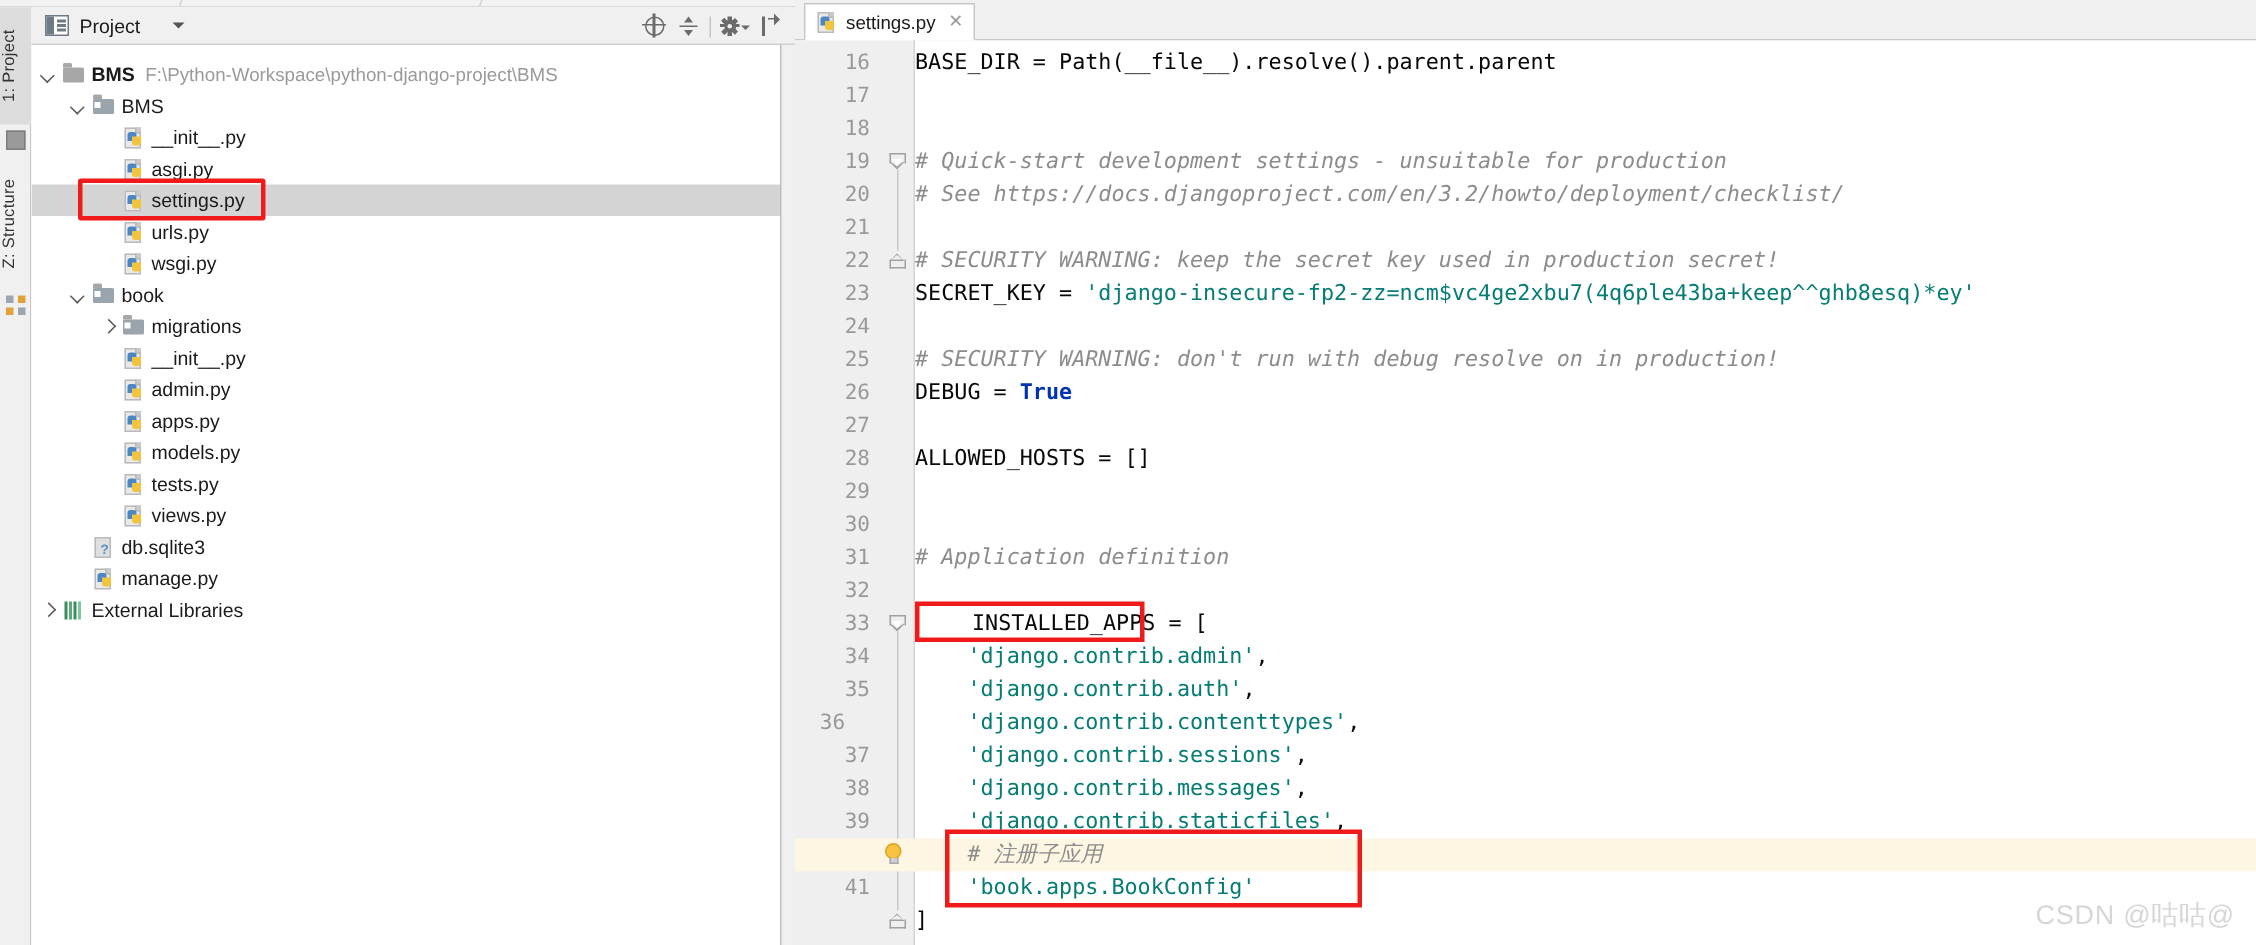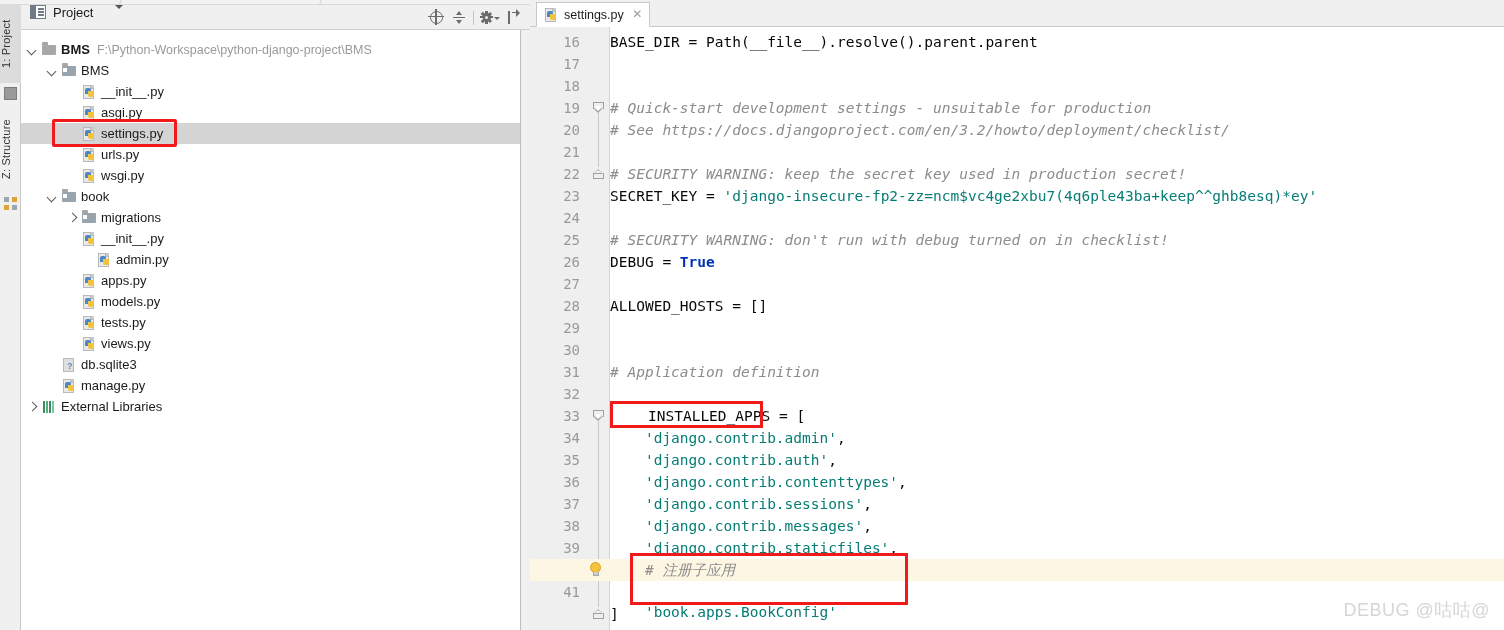--- a/index.html
+++ b/index.html
@@ -49,21 +49,21 @@
   #vs-structure-icon .sq.d { left: 8px; top: 8px; background: #9aa7b0; }
 
   
   .project-panel {
     position: absolute; left: 21px; top: 5px; width: 509px; height: 625px;
     background: #ffffff;
   }
   .panel-header {
     position: relative; height: 25px; background: #f0f0f0;
     border-bottom: 1px solid #d0d0d0;
-    display: flex; 
+    display: flex; align-items: center;
   }
   .ph-icon {
     position: relative; width: 16px; height: 14px; margin-left: 9px;
     border: 1px solid #6e7b86; background: #ffffff;
   }
   .ph-icon::before {
     content: ""; position: absolute; left: 0; top: 0; width: 5px; height: 12px;
     background: #6e7b86;
   }
   .ph-icon::after {
@@ -461,21 +461,21 @@
           <div style="width: 46px; flex: 0 0 auto;"></div>
           <div class="arrow" style="margin-right: 4px;"></div>
           <span class="ico py">
             <span class="page"></span>
             <span class="fold"></span>
             <span class="blue"></span>
             <span class="yel"></span>
           </span>
           <span class="lbl">__init__.py</span>
         </div>
-        <div class="row" style="position: absolute; left: 15px; width: 582px; top: 219px;">
+        <div class="row" style="position: absolute; left: 0px; width: 582px; top: 219px;">
           <div style="width: 46px; flex: 0 0 auto;"></div>
           <div class="arrow" style="margin-right: 4px;"></div>
           <span class="ico py">
             <span class="page"></span>
             <span class="fold"></span>
             <span class="blue"></span>
             <span class="yel"></span>
           </span>
           <span class="lbl">admin.py</span>
         </div>
@@ -588,21 +588,21 @@
           <div class="ln-num" style="top: 224px;">26</div>
           <div class="ln-num" style="top: 246px;">27</div>
           <div class="ln-num" style="top: 268px;">28</div>
           <div class="ln-num" style="top: 290px;">29</div>
           <div class="ln-num" style="top: 312px;">30</div>
           <div class="ln-num" style="top: 334px;">31</div>
           <div class="ln-num" style="top: 356px;">32</div>
           <div class="ln-num" style="top: 378px;">33</div>
           <div class="ln-num" style="top: 400px;">34</div>
           <div class="ln-num" style="top: 422px;">35</div>
-          <div class="ln-num" style="top: 444px;">36</div>
+          <div class="ln-num" style="top: 444px; text-align: center;">36</div>
           <div class="ln-num" style="top: 466px;">37</div>
           <div class="ln-num" style="top: 488px;">38</div>
           <div class="ln-num" style="top: 510px;">39</div>
           <div class="ln-num" style="top: 532px;">40</div>
           <div class="ln-num" style="top: 554px;">41</div>
           <div class="ln-num" style="top: 599px; margin-top: 42px;">42</div>
         </div>
       <div class="fold-col" id="fold-col">
           <div class="fm open" style="top: 75px;">
             <div class="box"></div>
@@ -630,45 +630,45 @@
       <div class="code-lines" id="code-lines">
           <div class="code-line" style="top: 4px;"><span class="plain">BASE_DIR = Path(__file__).resolve().parent.parent</span></div>
           <div class="code-line" style="top: 26px;"></div>
           <div class="code-line" style="top: 48px;"></div>
           <div class="code-line" style="top: 70px;"><span class="cm"># Quick-start development settings - unsuitable for production</span></div>
           <div class="code-line" style="top: 92px;"><span class="cm"># See https://docs.djangoproject.com/en/3.2/howto/deployment/checklist/</span></div>
           <div class="code-line" style="top: 114px;"></div>
           <div class="code-line" style="top: 136px;"><span class="cm"># SECURITY WARNING: keep the secret key used in production secret!</span></div>
           <div class="code-line" style="top: 158px;"><span class="plain">SECRET_KEY = </span><span class="str">'django-insecure-fp2-zz=ncm$vc4ge2xbu7(4q6ple43ba+keep^^ghb8esq)*ey'</span></div>
           <div class="code-line" style="top: 180px;"></div>
-          <div class="code-line" style="top: 202px;"><span class="cm"># SECURITY WARNING: don't run with debug turned on in checklist!</span></div>
+          <div class="code-line" style="top: 202px;"><span class="cm"># SECURITY WARNING: don't run with debug resolve on in production!</span></div>
           <div class="code-line" style="top: 224px;"><span class="plain">DEBUG = </span><span class="kw">True</span></div>
           <div class="code-line" style="top: 246px;"></div>
           <div class="code-line" style="top: 268px;"><span class="plain">ALLOWED_HOSTS = []</span></div>
           <div class="code-line" style="top: 290px;"></div>
           <div class="code-line" style="top: 312px;"></div>
           <div class="code-line" style="top: 334px;"><span class="cm"># Application definition</span></div>
           <div class="code-line" style="top: 356px;"></div>
           <div class="code-line" style="top: 378px; padding-left: 38px;"><span class="plain">INSTALLED_APPS = [</span></div>
           <div class="code-line" style="top: 400px;"><span class="plain">    </span><span class="str">'django.contrib.admin'</span><span class="plain">,</span></div>
           <div class="code-line" style="top: 422px;"><span class="plain">    </span><span class="str">'django.contrib.auth'</span><span class="plain">,</span></div>
           <div class="code-line" style="top: 444px;"><span class="plain">    </span><span class="str">'django.contrib.contenttypes'</span><span class="plain">,</span></div>
           <div class="code-line" style="top: 466px;"><span class="plain">    </span><span class="str">'django.contrib.sessions'</span><span class="plain">,</span></div>
           <div class="code-line" style="top: 488px;"><span class="plain">    </span><span class="str">'django.contrib.messages'</span><span class="plain">,</span></div>
           <div class="code-line" style="top: 510px;"><span class="plain">    </span><span class="str">'django.contrib.staticfiles'</span><span class="plain">,</span></div>
           <div class="hl-row" style="top: 532px; left: -80px;"></div>
           <div class="code-line" style="top: 532px;"><span class="cm">    # 注册子应用</span></div>
-          <div class="code-line" style="top: 554px; margin-top: 20px;"><span class="plain">    </span><span class="str">'book.apps.BookConfig'</span></div>
+          <div class="code-line" style="top: 554px;"><span class="plain">    </span><span class="str">'book.apps.BookConfig'</span></div>
           <div class="code-line" style="top: 576px;"><span class="plain">]</span></div>
         </div>
     <div class="bulb" style="top: 535px; left: 58px;">
           <div class="glass"></div>
           <div class="base"></div>
         </div>
       </div>
 
     <div class="ed-redbox" id="box-installed" style="left: 80px; top: 401px; width: 153px; height: 27px;"></div>
     <div class="ed-redbox" id="box-bookconfig" style="left: 100px; top: 553px; width: 278px; height: 52px;"></div>
 
-    <div class="watermark">DEBUG @咕咕@</div>
+    <div class="watermark">CSDN @咕咕@</div>
   </div>
 
 </div>
 
 </body></html>

